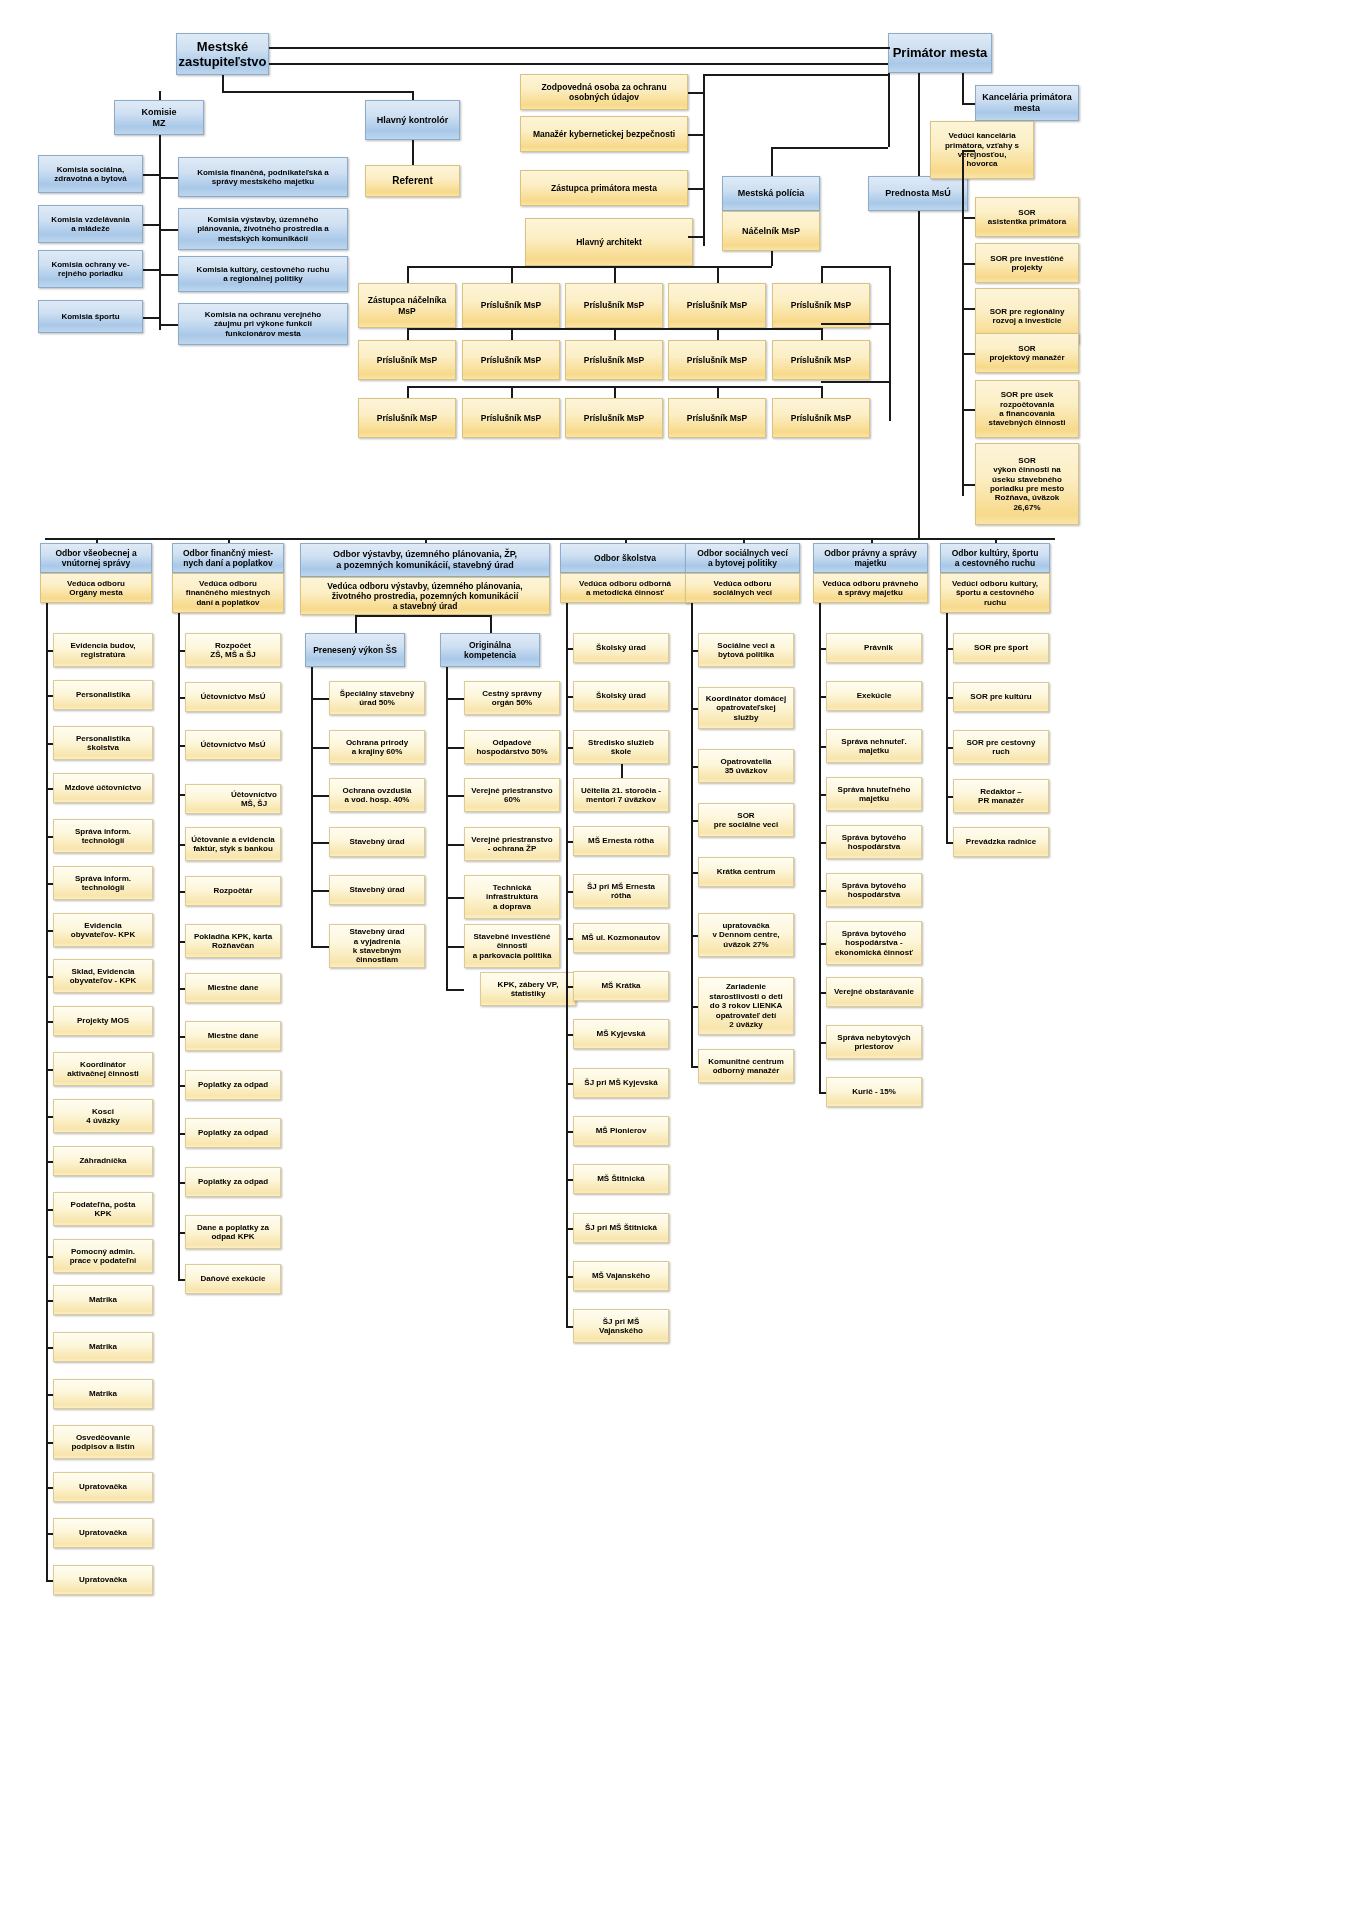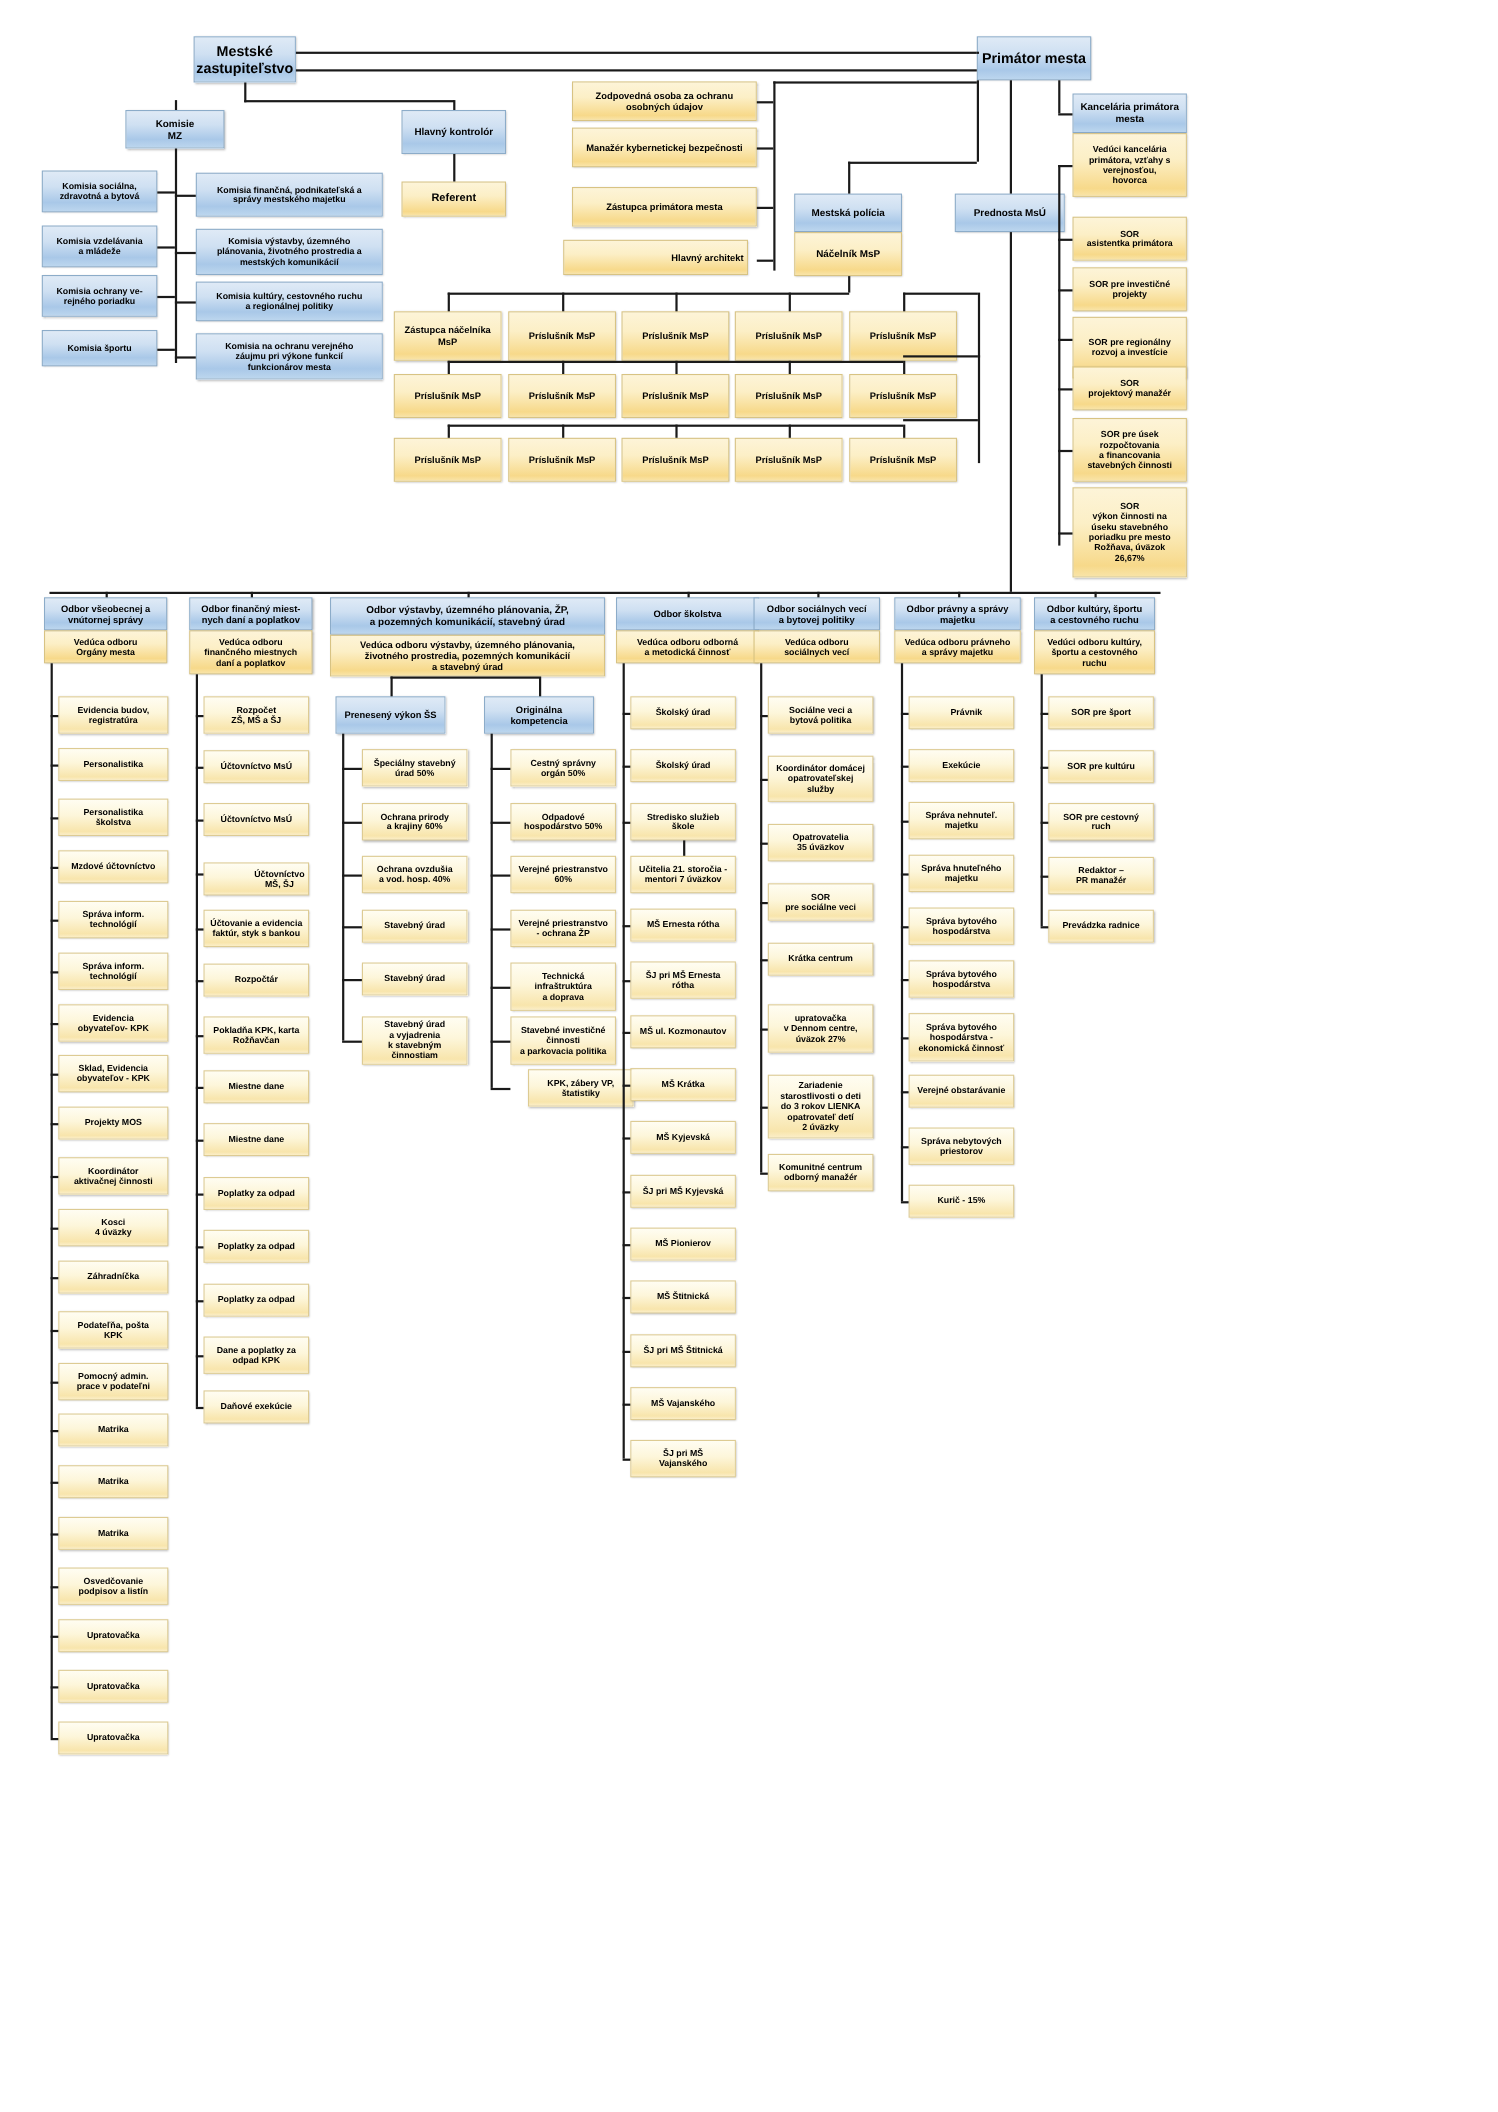--- a/index.html
+++ b/index.html
@@ -92,21 +92,21 @@
     <div class="ln lh" style="left: 159px; top: 324px; width: 19px;"></div>
     <div class="box gold f85" style="left: 520px; top: 74px; width: 168px; height: 36px;">
       <div>Zodpovedná osoba za ochranu<br>osobných údajov</div>
     </div>
     <div class="box gold f85" style="left: 520px; top: 116px; width: 168px; height: 36px;">
       <div>Manažér kybernetickej bezpečnosti</div>
     </div>
     <div class="box gold f85" style="left: 520px; top: 170px; width: 168px; height: 36px;">
       <div>Zástupca primátora mesta</div>
     </div>
-    <div class="box gold f85" style="left: 512px; top: 218px; width: 168px; height: 32px; justify-content: flex-end;">
+    <div class="box gold f85" style="left: 525px; top: 218px; width: 168px; height: 48px;">
       <div>Hlavný architekt</div>
     </div>
     <div class="ln lv" style="left: 703px; top: 74px; height: 172px;"></div>
     <div class="ln lh" style="left: 688px; top: 92px; width: 15px;"></div>
     <div class="ln lh" style="left: 688px; top: 134px; width: 15px;"></div>
     <div class="ln lh" style="left: 688px; top: 188px; width: 15px;"></div>
     <div class="ln lh" style="left: 688px; top: 236px; width: 15px;"></div>
     <div class="ln lh" style="left: 703px; top: 74px; width: 185px;"></div>
     <div class="ln lv" style="left: 888px; top: 74px; height: 2px;"></div>
     <div class="box blue f9" style="left: 722px; top: 176px; width: 98px; height: 35px;">
@@ -120,21 +120,21 @@
     <div class="ln lv" style="left: 888px; top: 73px; height: 74px;"></div>
     <div class="box blue f9" style="left: 868px; top: 176px; width: 100px; height: 35px;">
       <div>Prednosta MsÚ</div>
     </div>
     <div class="ln lv" style="left: 918px; top: 73px; height: 103px;"></div>
     <div class="box blue f9" style="left: 975px; top: 85px; width: 104px; height: 36px;">
       <div>Kancelária primátora<br>mesta</div>
     </div>
     <div class="ln lv" style="left: 962px; top: 73px; height: 30px;"></div>
     <div class="ln lh" style="left: 962px; top: 103px; width: 13px;"></div>
-    <div class="box gold f8" style="left: 975px; top: 121px; width: 104px; height: 58px;">
+    <div class="box gold f8" style="left: 930px; top: 121px; width: 104px; height: 58px;">
       <div>Vedúci kancelária<br>primátora, vzťahy s<br>verejnosťou,<br>hovorca</div>
     </div>
     <div class="box gold f8" style="left: 975px; top: 197px; width: 104px; height: 40px;">
       <div>SOR<br>asistentka primátora</div>
     </div>
     <div class="box gold f8" style="left: 975px; top: 243px; width: 104px; height: 40px;">
       <div>SOR pre investičné<br>projekty</div>
     </div>
     <div class="box gold f8" style="left: 975px; top: 288px; width: 104px; height: 56px;">
       <div>SOR pre regionálny<br>rozvoj a investície</div>

